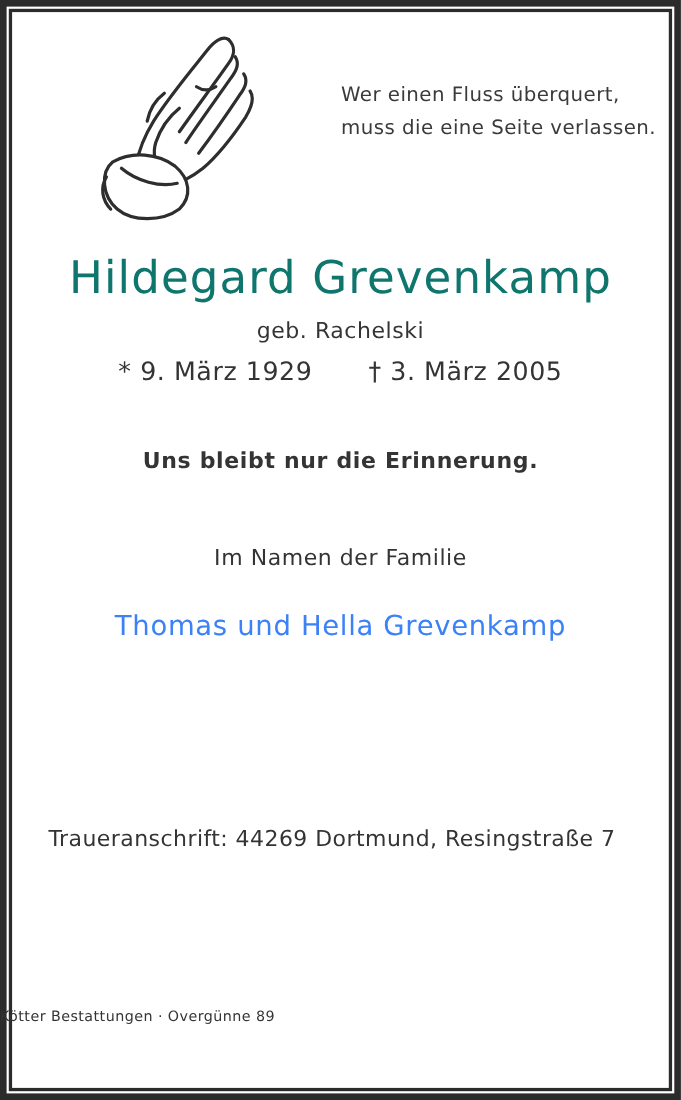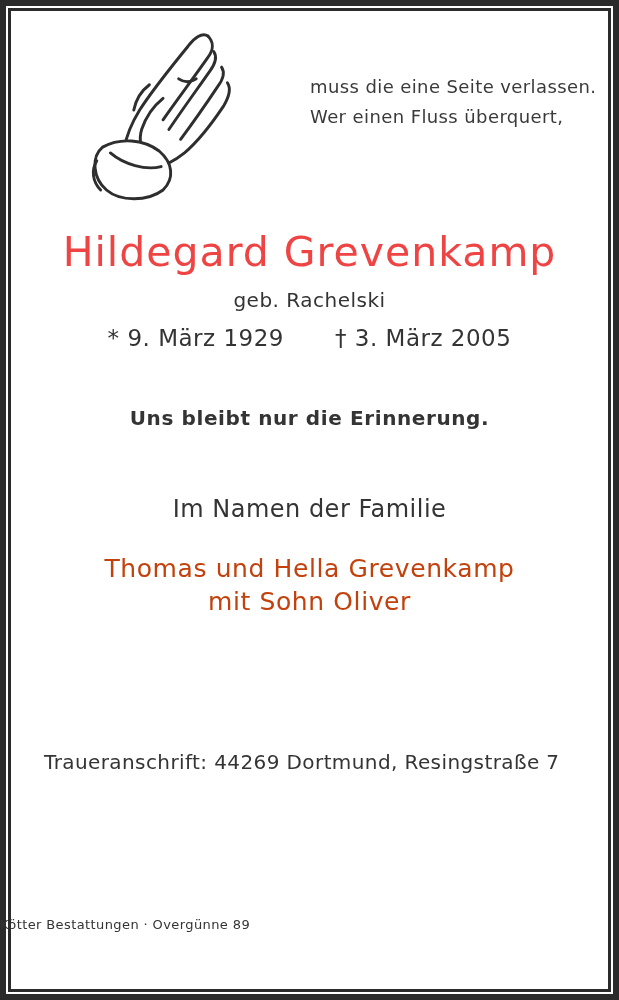--- a/index.html
+++ b/index.html
@@ -45,21 +45,21 @@
     color: #3a3a3a;
   }
   .name {
     position: absolute;
     left: 0;
     right: 0;
     top: 228px;
     text-align: center;
     font-size: 41px;
     letter-spacing: 1px;
-    color: #ef4444;
+    color: #0f766e;
   }
   .maiden {
     position: absolute;
     left: 0;
     right: 0;
     top: 288px;
     text-align: center;
     font-size: 20px;
     letter-spacing: 0.5px;
   }
@@ -82,33 +82,33 @@
     font-size: 20px;
     letter-spacing: 0.6px;
     font-weight: bold;
   }
   .family-intro {
     position: absolute;
     left: 0;
     right: 0;
     top: 495px;
     text-align: center;
-    font-size: 24px;
+    font-size: 20px;
     letter-spacing: 0.5px;
   }
   .family-names {
     position: absolute;
     left: 0;
     right: 0;
     top: 552px;
     text-align: center;
     font-size: 25px;
     line-height: 33px;
     letter-spacing: 0.6px;
-    color: #c2410c;
+    color: #3b82f6;
   }
   .mourning-address {
     position: absolute;
     left: 44px;
     top: 711px;
     font-size: 20px;
     letter-spacing: 0.4px;
     margin-top: 39px;
   }
   .funeral-info {
@@ -161,39 +161,38 @@
 
       <path d="M56,128 C74,118 98,120 114,132 C128,144 130,160 118,172 C102,184 74,184 60,172 C46,160 44,138 56,128 Z" fill="#ffffff"></path>
 
       <path d="M64,134 C78,146 100,152 116,148"></path>
 
       <path d="M50,142 C44,152 46,164 54,172"></path>
     </g>
   </svg>
 
   <div class="quote">
+    <div>Wer einen Fluss überquert,</div>
     <div>muss die eine Seite verlassen.</div>
-    <div>Wer einen Fluss überquert,</div>
   </div>
 
   <div class="name">Hildegard Grevenkamp</div>
 
   <div class="maiden">geb. Rachelski</div>
 
   <div class="dates">
     <span class="birth">* 9. März 1929</span><span>† 3. März 2005</span>
   </div>
 
   <div class="motto">Uns bleibt nur die Erinnerung.</div>
 
   <div class="family-intro">Im Namen der Familie</div>
 
   <div class="family-names">
     <div>Thomas und Hella Grevenkamp</div>
-    <div>mit Sohn Oliver</div>
   </div>
 
   <div class="mourning-address">Traueranschrift: 44269 Dortmund, Resingstraße 7</div>
 
 
   <div class="funeral-home">
     <div>Kötter Bestattungen  ·  Overgünne 89</div>
   </div>
 
 </div>

